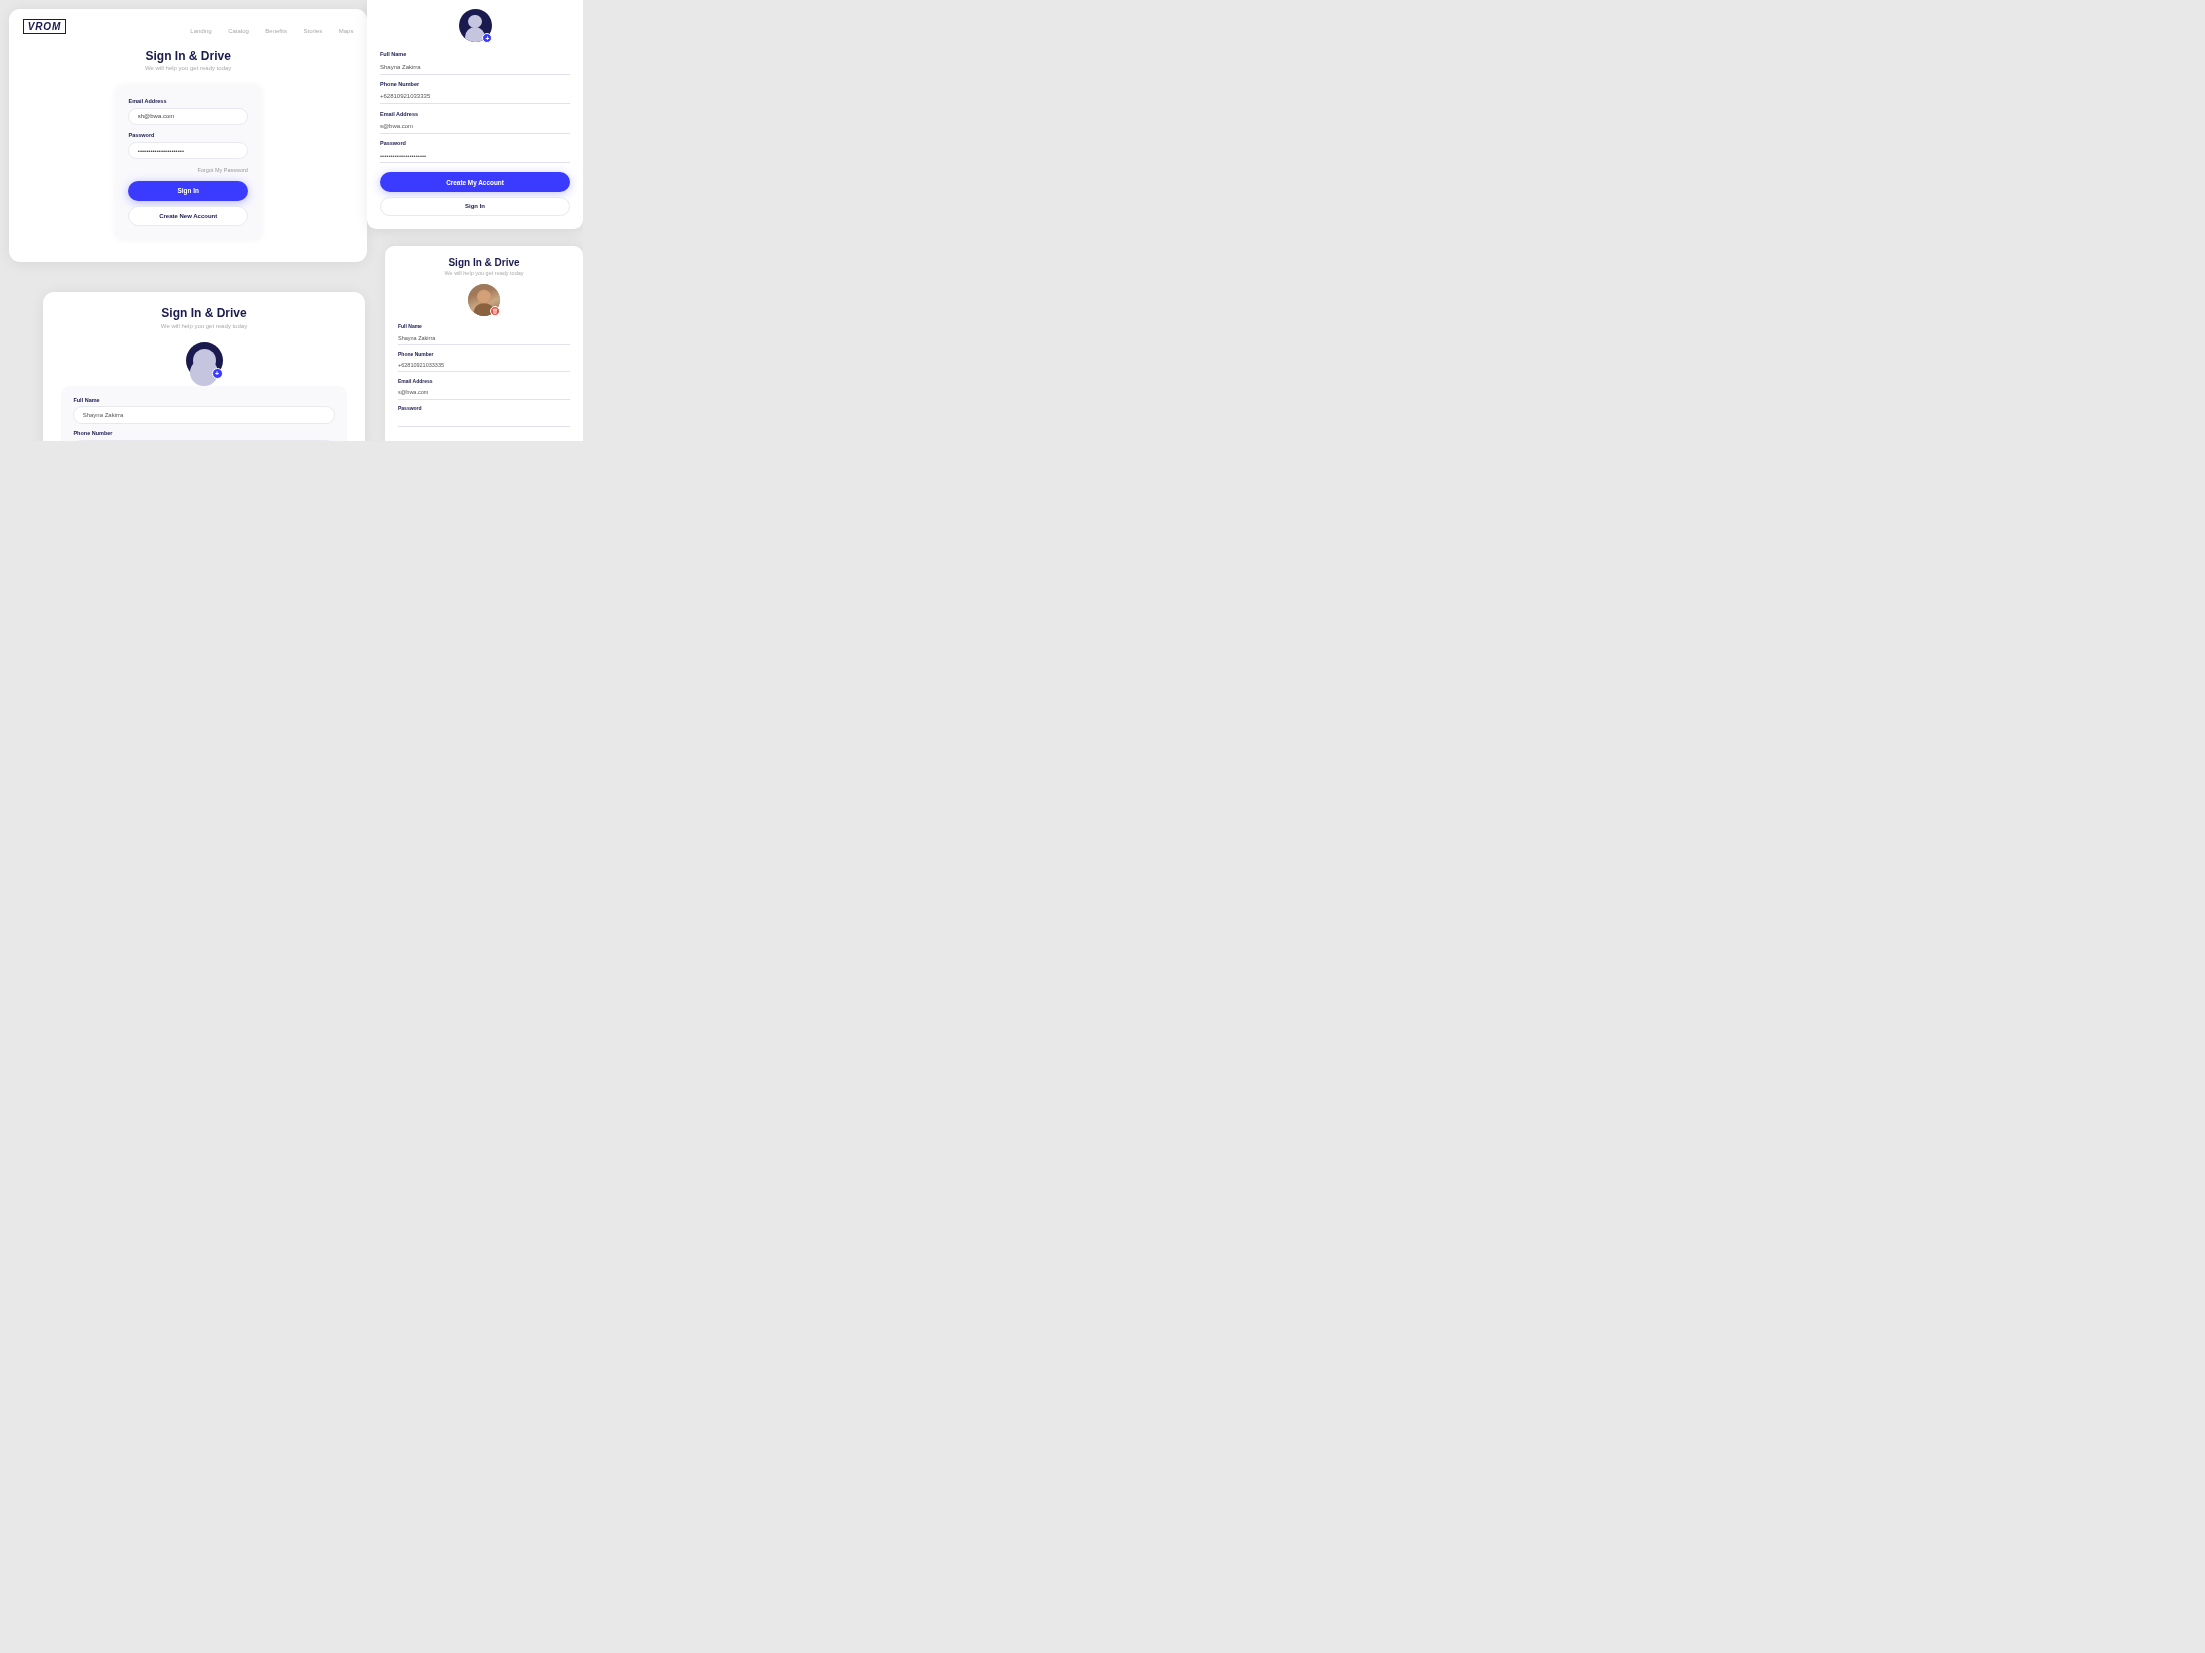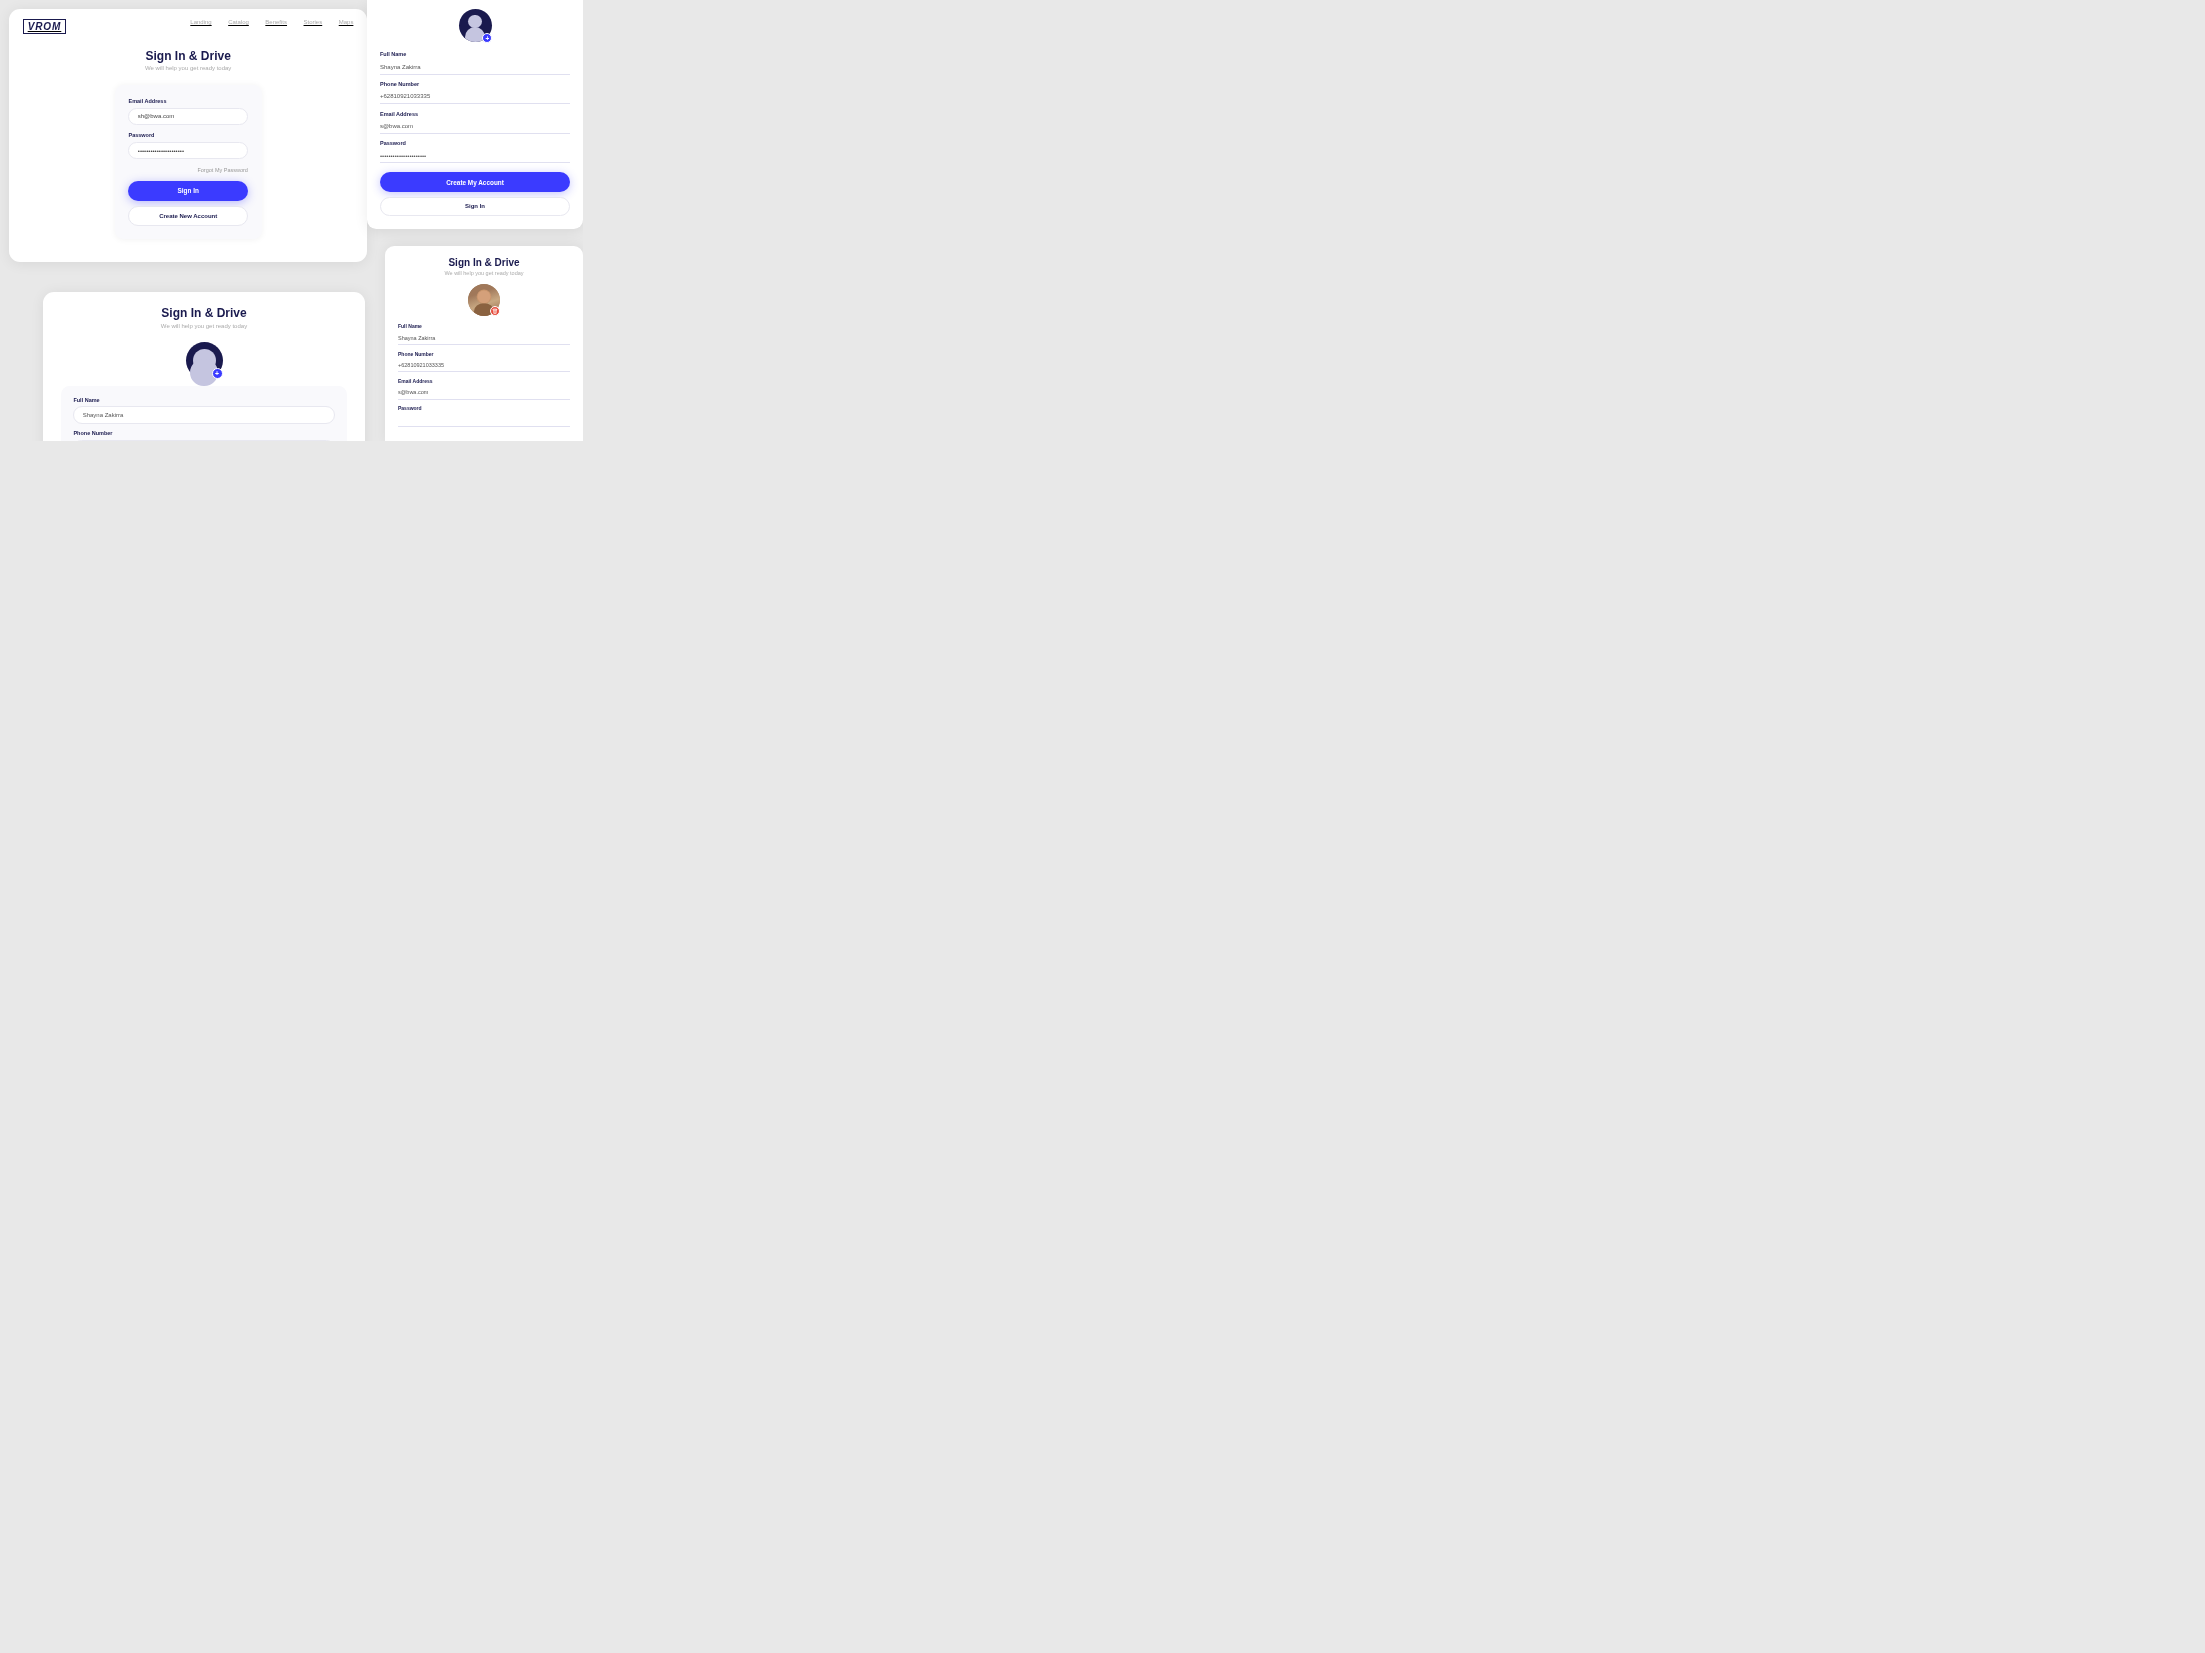--- a/index.html
+++ b/index.html
@@ -19,24 +19,23 @@
       left: 9.2px;
       width: 358px;
       background: #fff;
       border-radius: 11px;
       padding: 0 0 13.8px 0;
       box-shadow: 0 1.8px 13.8px rgba(0,0,0,0.07);
     }
 
     .card-signin .nav-bar {
       display: flex;
-      align-items: flex-start;
+      align-items: flex-end;
       padding: 10px 13.8px;
       border-bottom: none;
-      text-decoration: underline;
     }
 
     .logo {
       font-size: 10px;
       font-weight: 900;
       color: #1a1a4e;
       letter-spacing: 0.9px;
       font-style: italic;
       text-transform: uppercase;
       border: 0.9px solid #1a1a4e;

